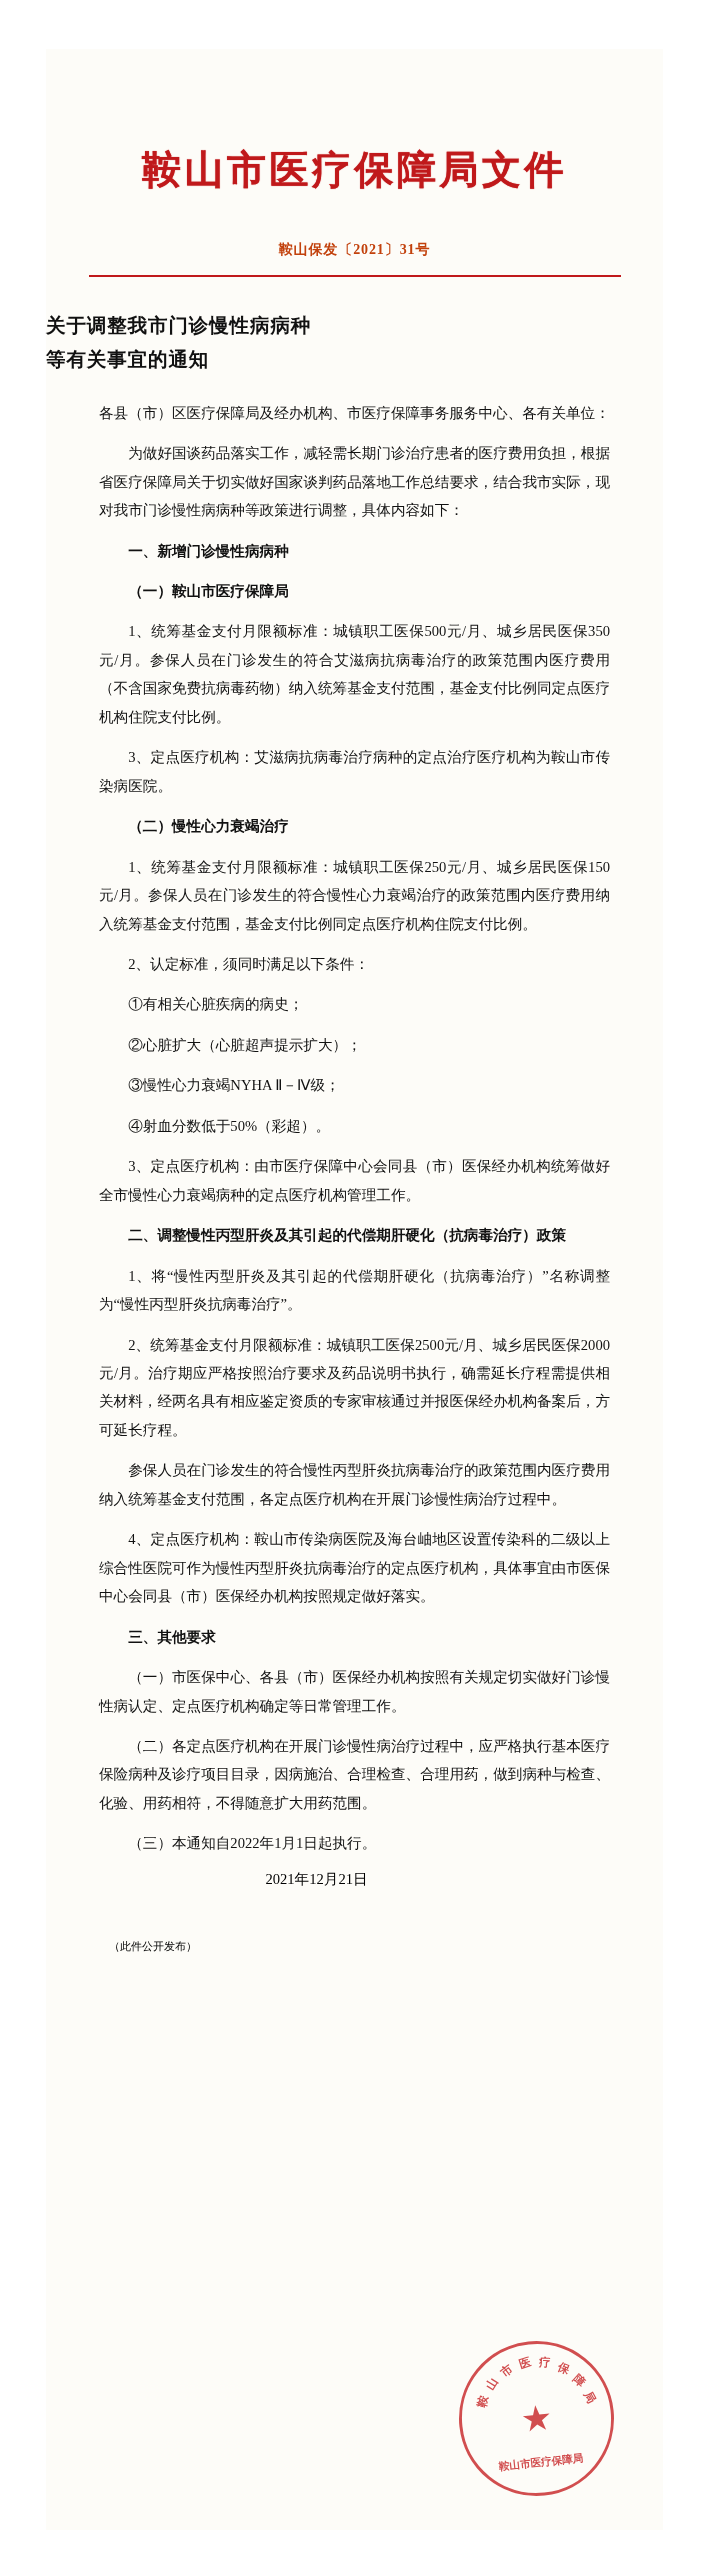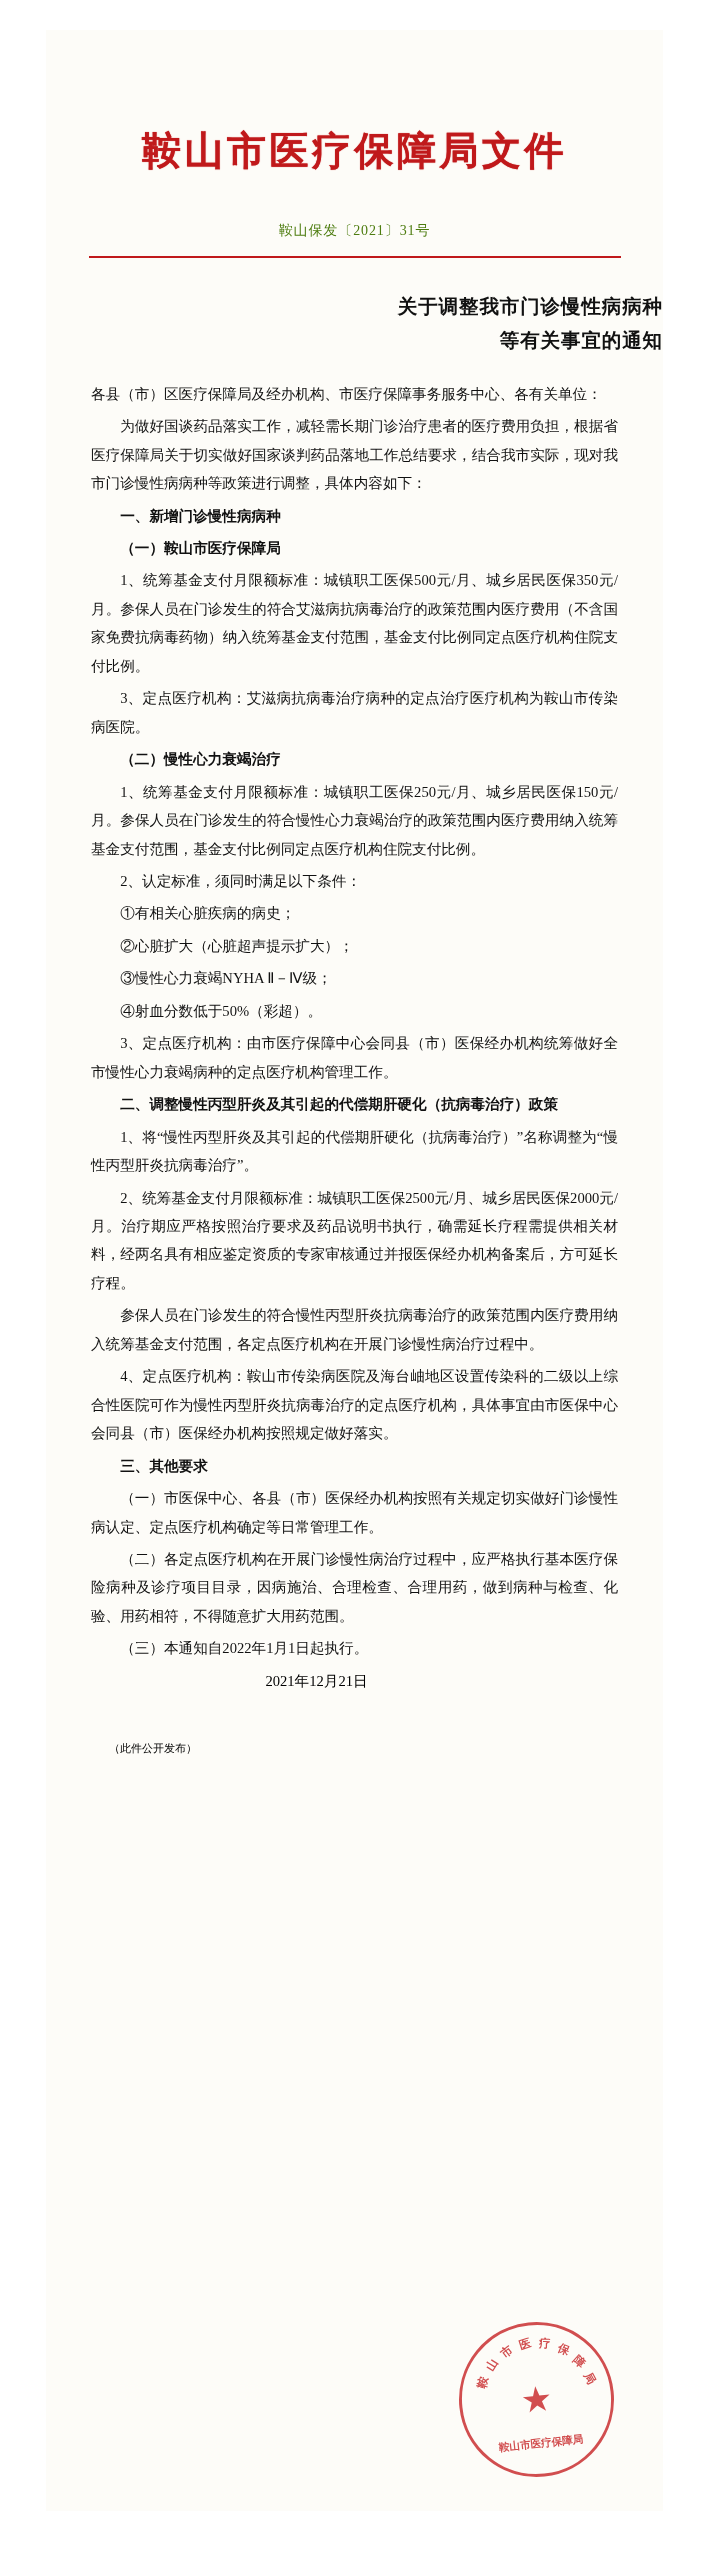--- a/index.html
+++ b/index.html
@@ -16,69 +16,69 @@
     position: relative;
     width: 709px;
     height: 2576px;
     background: #ffffff;
     box-sizing: border-box;
     overflow: hidden;
   }
   .sheet {
     position: absolute;
     left: 46px;
-    top: 30px;
+    top: 49px;
     width: 617px;
     height: 2481px;
     background: #fdfcf8;
   }
   .doc-title {
     text-align: center;
     font-family: "DejaVu Serif", serif;
     font-weight: bold;
     color: #c0191b;
     font-size: 39px;
     letter-spacing: 3.5px;
     margin-top: 97px;
     line-height: 1.2;
     text-shadow: 0 0 0.9px #c0191b;
   }
   .doc-number {
     text-align: center;
     font-size: 14px;
-    color: #4d7c0f;
+    color: #c2410c;
     margin-top: 48px;
     letter-spacing: 0.9px;
-    font-weight: normal;
+    font-weight: bold;
   }
   .red-rule {
     width: 532px;
     height: 2.7px;
     background: #c0191b;
     margin: 16px auto 0 auto;
   }
   .subject {
-    text-align: right;
+    text-align: left;
     font-size: 19.5px;
     font-weight: bold;
     line-height: 1.7;
     color: #111;
     margin-top: 32px;
     letter-spacing: 0.9px;
   }
   .body-wrap {
     margin-top: 23px;
     padding: 0 41px 0 41px;
     font-size: 14.6px;
     line-height: 1.95;
     color: #111;
     text-align: justify;
   }
   .p {
-    margin: 4px;
+    margin: 12px;
     text-indent: 0;
   }
   .p.ind {
     text-indent: 2em;
   }
   .p.h {
     font-weight: bold;
     text-indent: 2em;
   }
   .seal {

